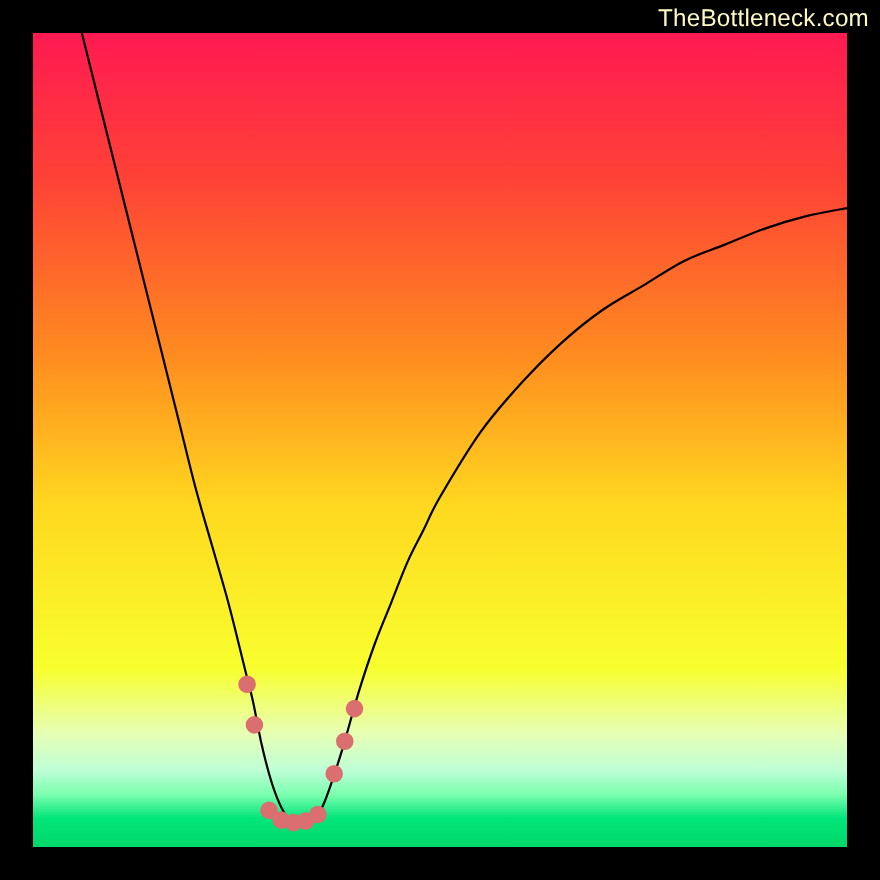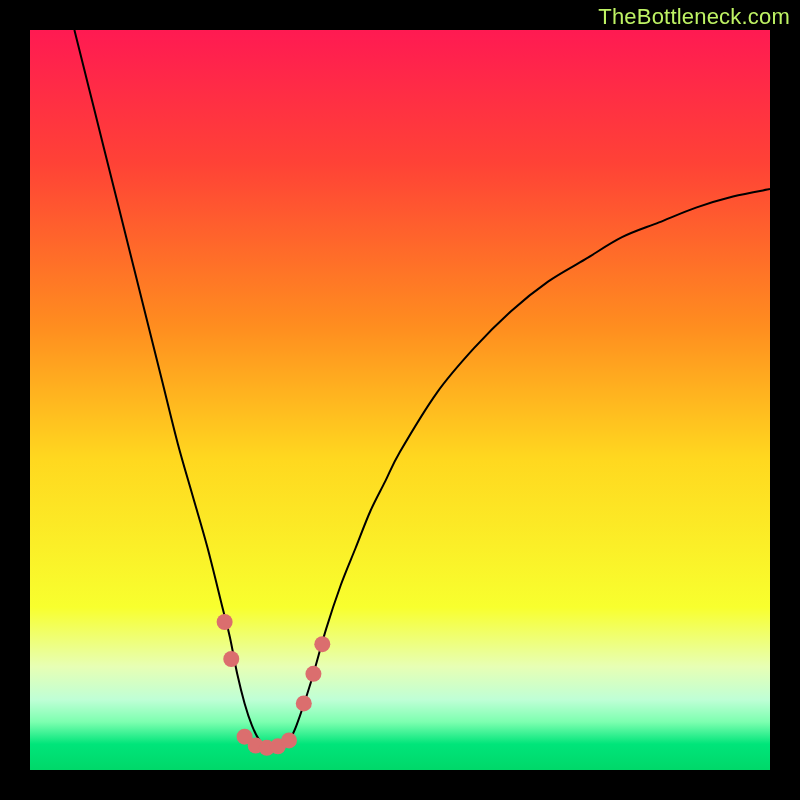--- a/index.html
+++ b/index.html
@@ -23,21 +23,21 @@
     position: absolute;
     top: 30px;
     left: 30px;
     width: 740px;
     height: 740px;
   }
   .watermark {
     position: absolute;
     top: 4px;
     right: 10px;
-    color: #bef264;
+    color: #fef9c3;
     font-size: 22px;
     letter-spacing: 0.2px;
   }
 </style>
 </head>
 <body>
 
 <div class="frame">
   <div class="watermark">TheBottleneck.com</div>
   <svg class="plot" viewBox="0 0 740 740" preserveAspectRatio="none">

